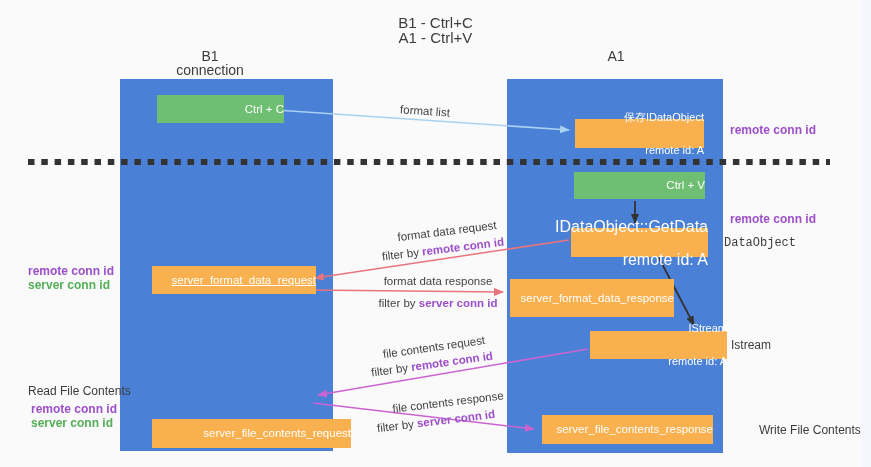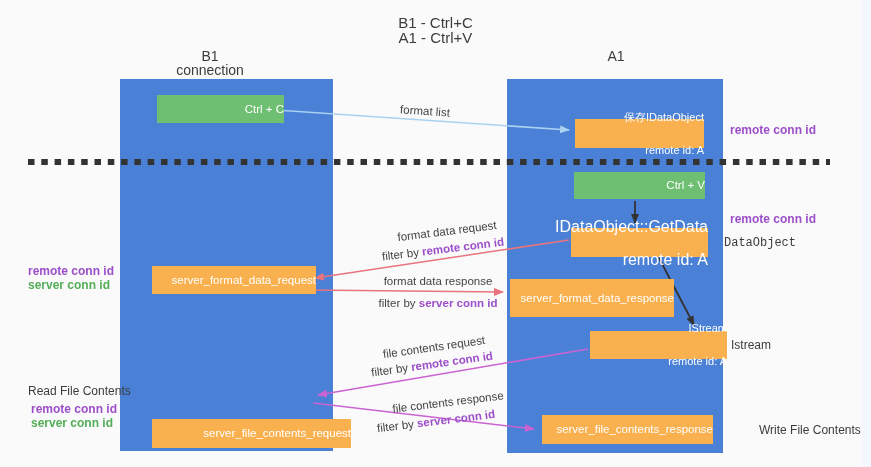--- a/index.html
+++ b/index.html
@@ -86,21 +86,21 @@
 
   <div class="box green" style="left:574px; top:172px; width:122px; height:27px;">
     <span>Ctrl + V</span>
   </div>
 
   <div class="box orange" style="left:571px; top:228px; width:128px; height:29px; font-size:16px;">
     <span>IDataObject::GetData</span>
     <span>remote id: A</span>
   </div>
 
-  <div class="box orange" style="left:152px; top:266px; width:155px; height:28px;">
+  <div class="box orange" style="left:152px; top:266px; width:155px; height:28px;text-decoration:underline;">
     <span>server_format_data_request</span>
   </div>
 
   <div class="box orange" style="left:510px; top:279px; width:155px; height:38px;">
     <span>server_format_data_response</span>
   </div>
 
   <div class="box orange" style="left:590px; top:331px; width:128px; height:28px; font-size:11px;">
     <span>IStream</span>
     <span>remote id: A</span>

